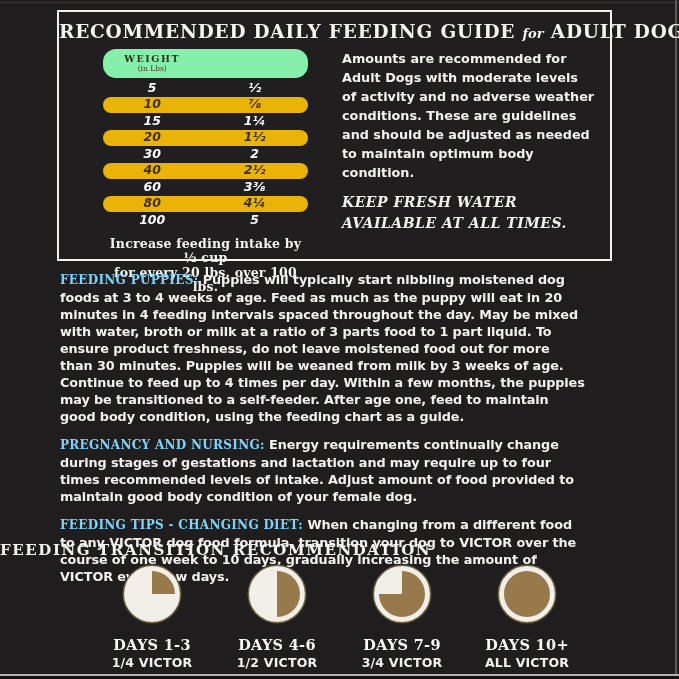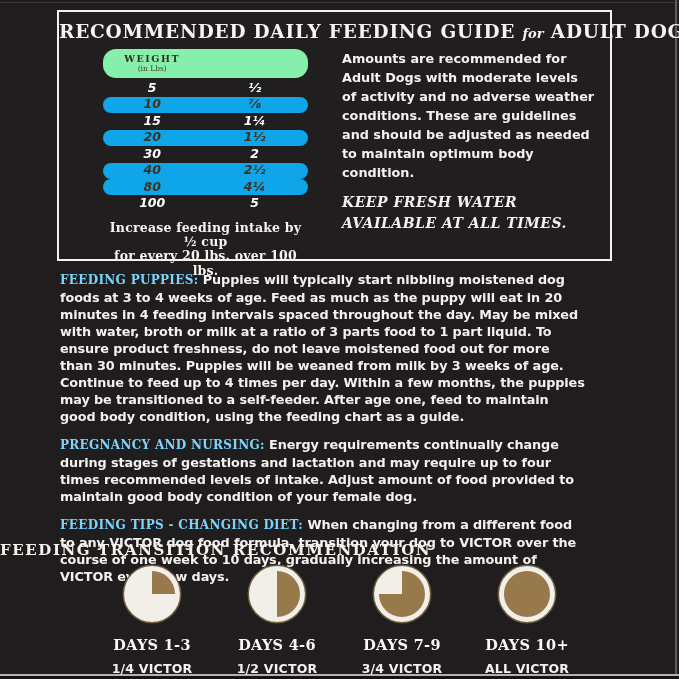--- a/index.html
+++ b/index.html
@@ -44,21 +44,21 @@
   .th .sub{display:block;font-size:7.5px;color:#4a3a25;margin-top:1.5px;font-family:"DejaVu Serif",serif;}
   .trows{margin-top:2px;}
   .trow{
     display:grid;grid-template-columns:48% 52%;align-items:center;
     height:16px;margin-top:0.5px;
   }
   .trow .tcell{
     text-align:center;font-weight:bold;font-style:italic;
     font-size:12.5px;color:#ffffff;line-height:1;
   }
-  .trow.pill{background:#0ea5e9;border-radius:8px;}
+  .trow.pill{background:#eab308;border-radius:8px;}
   .trow.pill .tcell{color:#3e3120;}
   .tfoot{
     margin-top:9px;text-align:center;color:#f7f4f0;
     font-family:"DejaVu Serif",serif;font-weight:bold;
     font-size:12.5px;line-height:1.15;letter-spacing:0.2px;
   }
 
   
   .notes{flex:1;color:#f4f1ee;font-size:12.8px;font-weight:bold;line-height:19px;}
   .notes p{margin:0 0 10px 0;}
@@ -90,21 +90,21 @@
     width:46px;height:46px;border-radius:50%;
     border:5px solid #f2efe8;
     box-shadow:0 0 0 1.5px #6f5c39;
     margin:0 auto;
   }
   .step-days{
     margin-top:14px;font-family:"DejaVu Serif",serif;font-weight:bold;
     font-size:14.5px;color:#faf8f5;letter-spacing:0.3px;
   }
   .step-amount{
-    margin-top:8px;font-weight:bold;font-size:12.5px;color:#f4f1ee;letter-spacing:0.2px;
+    margin-top:2px;font-weight:bold;font-size:12.5px;color:#f4f1ee;letter-spacing:0.2px;
   }
 </style>
 </head>
 <body>
 
 <div class="canvas">
   <div class="edge-top"></div>
   <div class="edge-right"></div>
   <div class="edge-bottom"></div>
   <div class="edge-below"></div>
@@ -139,20 +139,24 @@
               <span class="tcell">1½</span>
             </div>
             <div class="trow">
               <span class="tcell">30</span>
               <span class="tcell">2</span>
             </div>
             <div class="trow pill">
               <span class="tcell">40</span>
               <span class="tcell">2½</span>
             </div>
+            <div class="trow">
+              <span class="tcell">60</span>
+              <span class="tcell">3⅜</span>
+            </div>
             <div class="trow pill">
               <span class="tcell">80</span>
               <span class="tcell">4¼</span>
             </div>
             <div class="trow">
               <span class="tcell">100</span>
               <span class="tcell">5</span>
             </div>
           </div>
         <div class="tfoot">

